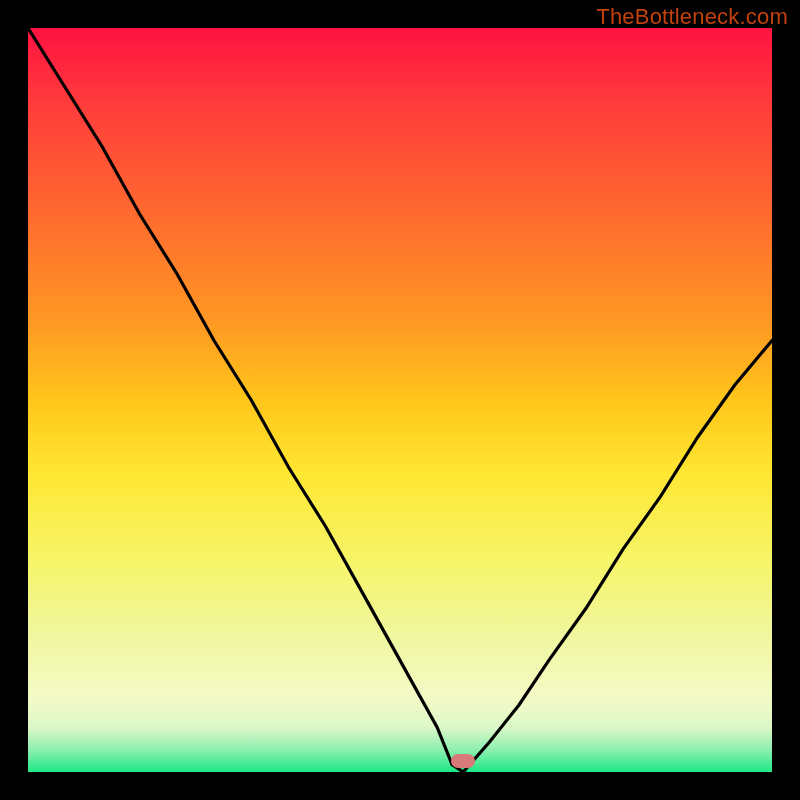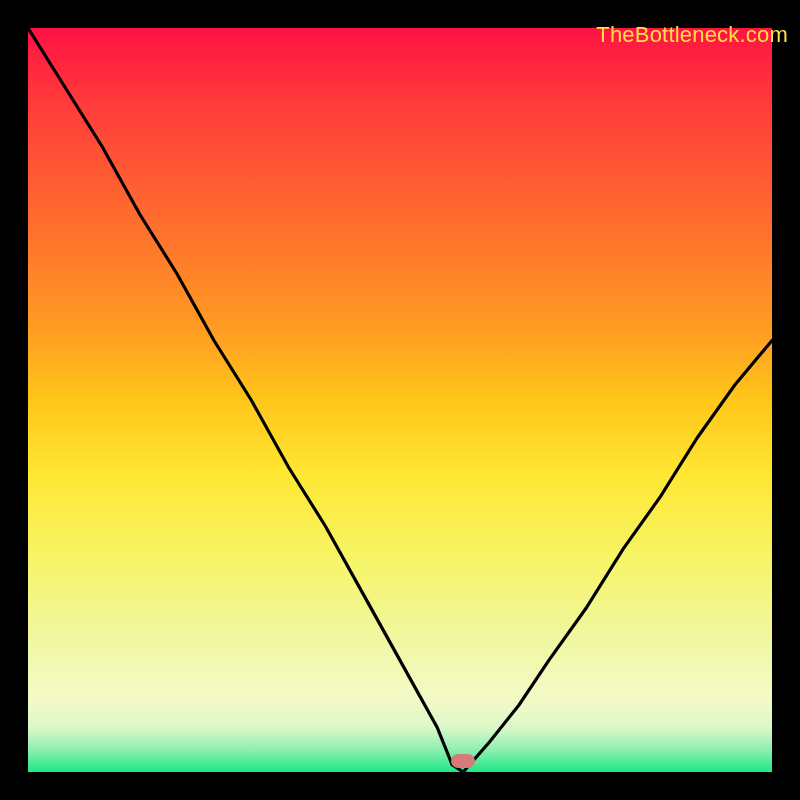--- a/index.html
+++ b/index.html
@@ -8,23 +8,23 @@
     background: #fff;
   }
   .container {
     width: 800px;
     height: 800px;
     position: relative;
     background: #000;
   }
   .watermark {
     position: absolute;
-    top: 22px;
+    top: 4px;
     right: 12px;
-    color: #fde047;
+    color: #c2410c;
     font-family: Arial, Helvetica, sans-serif;
     font-size: 22px;
     font-weight: 500;
     z-index: 10;
     letter-spacing: 0.2px;
   }
   .plot {
     position: absolute;
     left: 28px;
     top: 28px;

